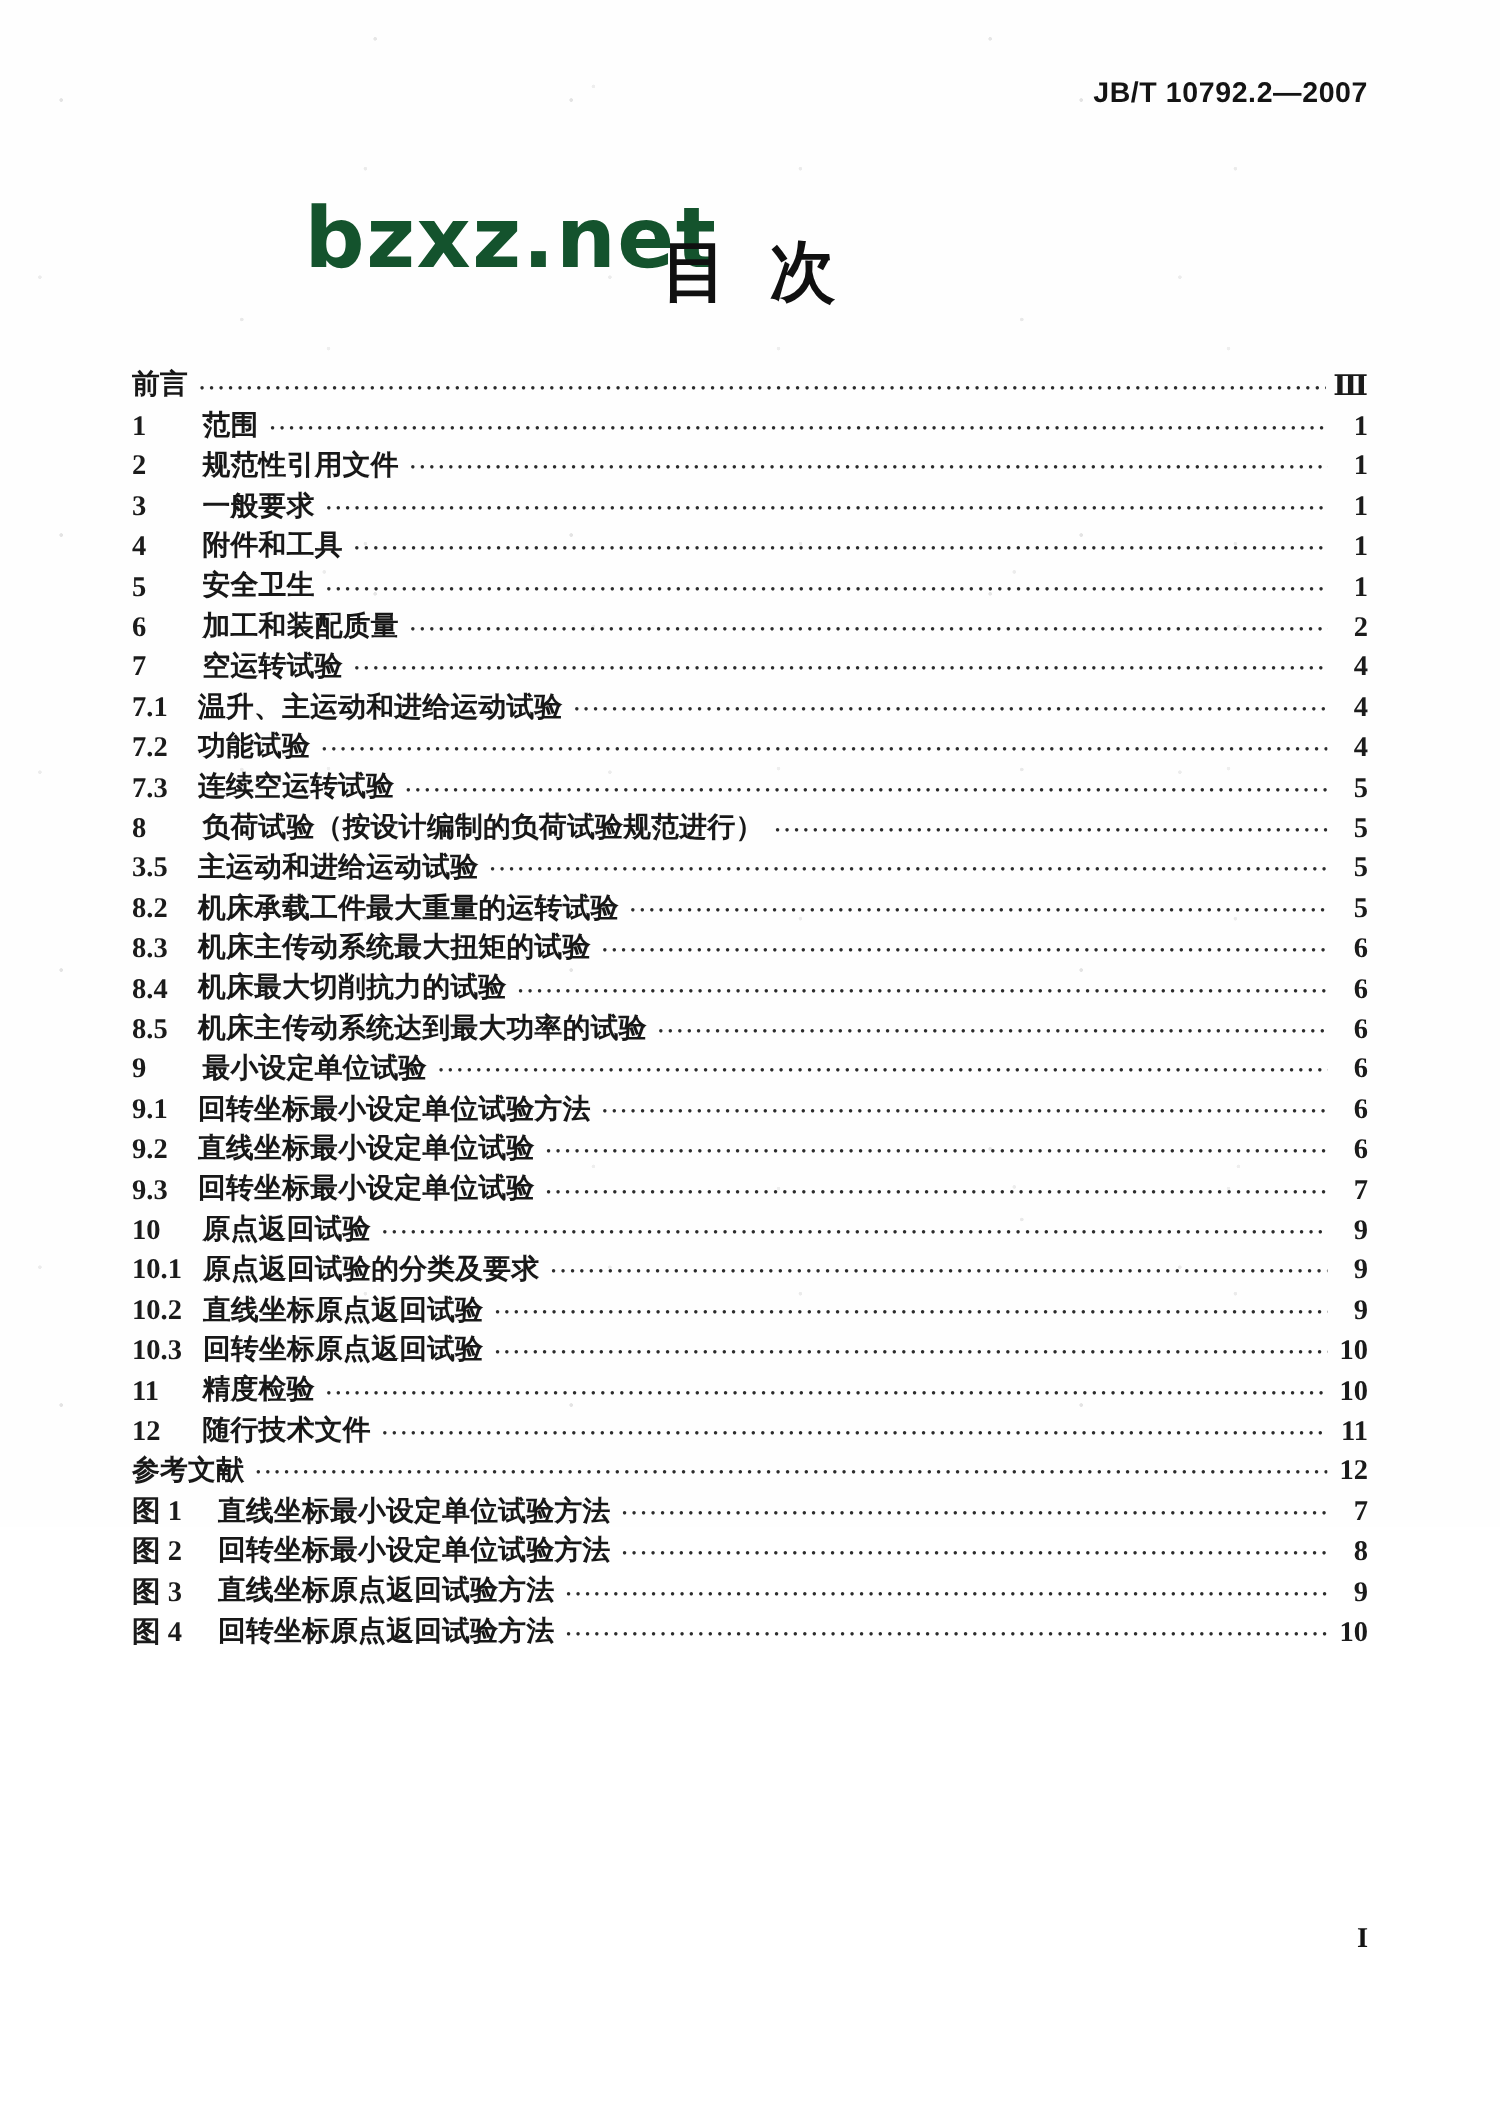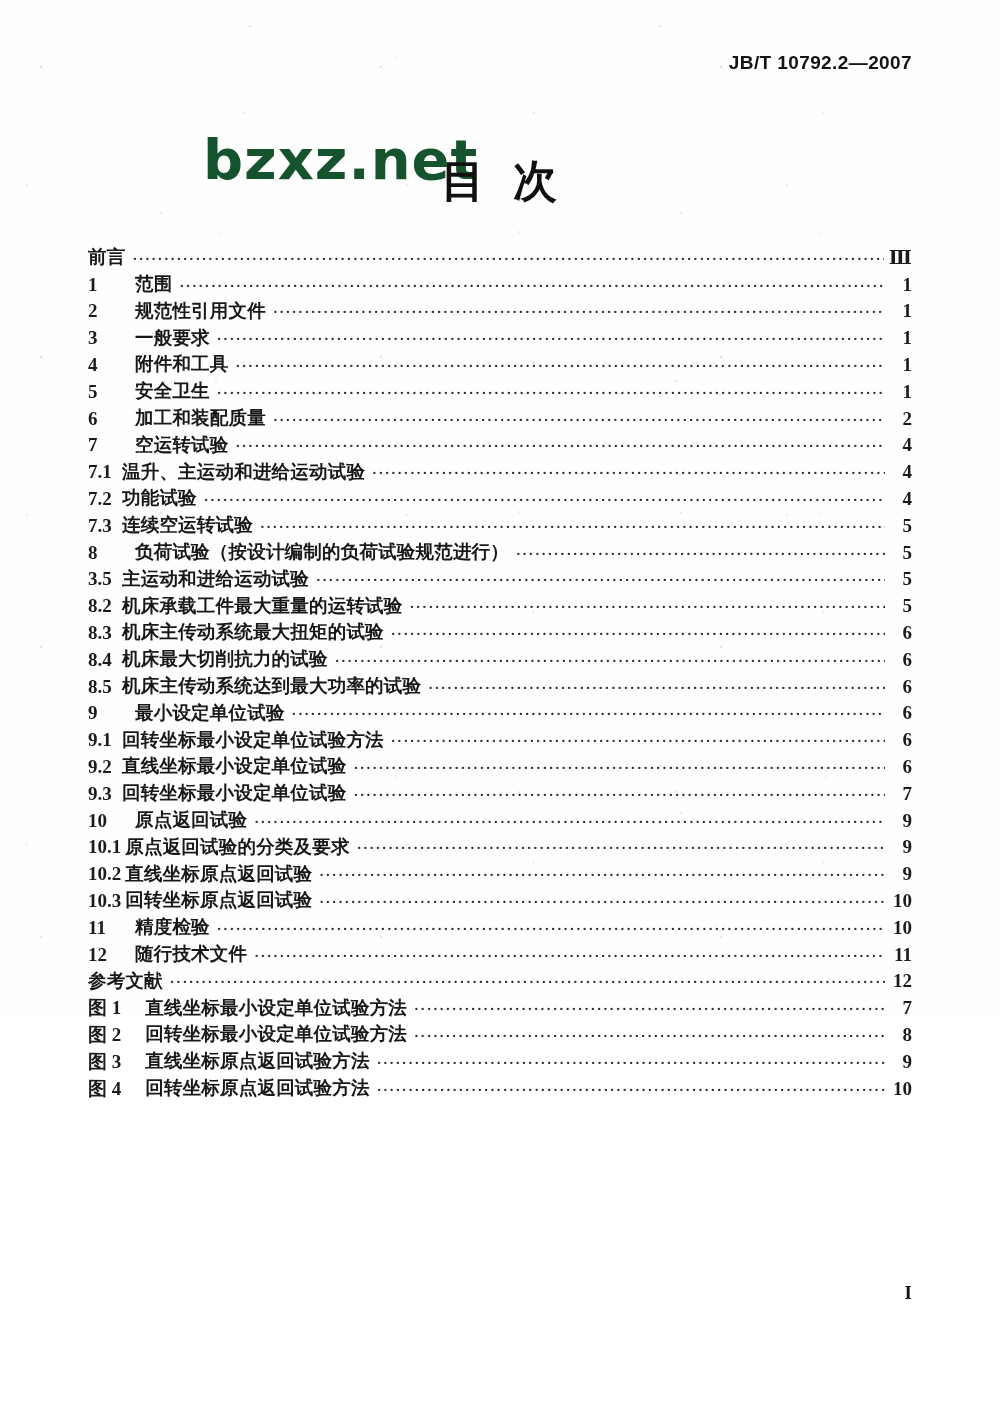--- a/index.html
+++ b/index.html
@@ -151,21 +151,21 @@
     font-weight: bold;
     font-size: 19px;
     text-align: right;
     min-width: 22px;
   }
 
   
   .lvl-top   .toc-num   { min-width: 0; }
   .lvl-top   .toc-label { margin-left: 0; }
   .lvl-1     .toc-label { margin-left: 17px; }
-  .lvl-2     .toc-label { margin-left: 4px; }
+  .lvl-2     .toc-label { margin-left: 14px; }
   .lvl-fig   .toc-num   { min-width: 0; }
   .lvl-fig   .toc-label { margin-left: 24px; }
 
   
   #page-folio {
     position: absolute;
     right: 88px;
     top: 1282px;
     font-family: "Liberation Serif", "DejaVu Serif", serif;
     font-weight: bold;

